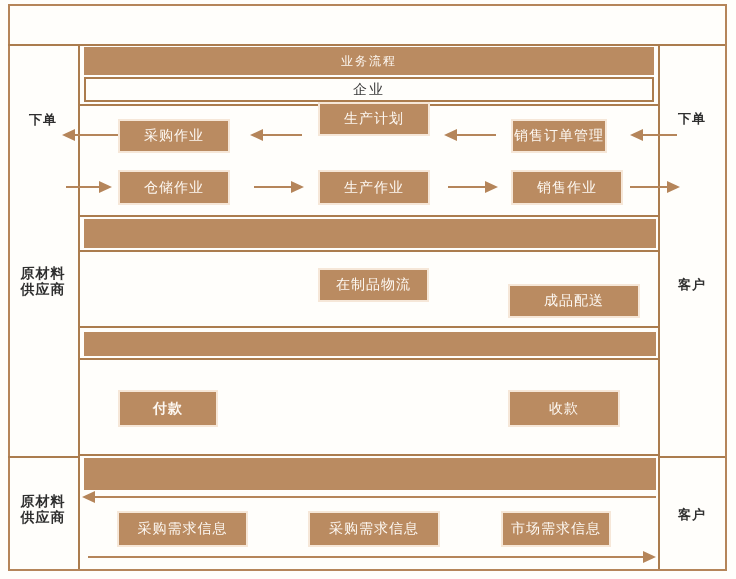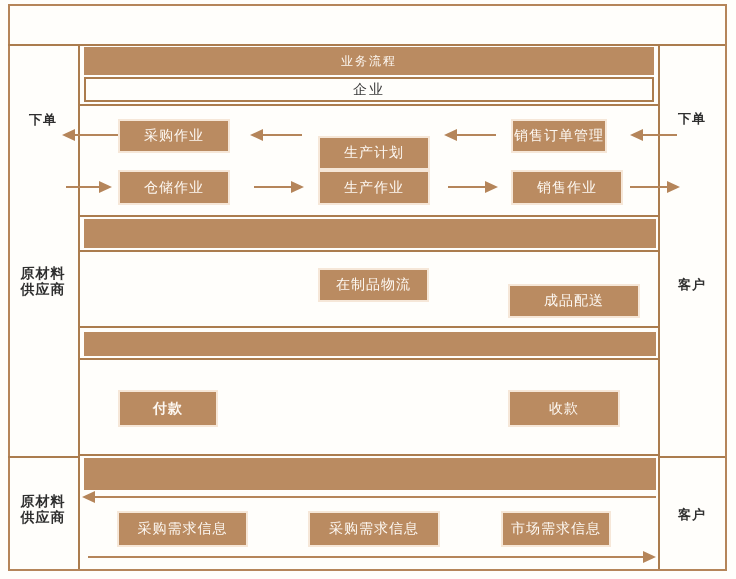--- a/index.html
+++ b/index.html
@@ -66,21 +66,21 @@
     <div>供应商</div>
   </div>
   <div class="abs side-label" style="left:658px;top:277px;width:68px;">客户</div>
   <div class="abs side-label" style="left:8px;top:493px;width:70px;font-size:14px;">
     <div>原材料</div>
     <div>供应商</div>
   </div>
   <div class="abs side-label" style="left:658px;top:507px;width:68px;">客户</div>
 
   <div class="abs pbox" style="left:118px;top:119px;width:112px;height:34px;">采购作业</div>
-  <div class="abs pbox" style="left:318px;top:136px;width:112px;height:34px;">生产计划</div>
+  <div class="abs pbox" style="left:318px;top:102px;width:112px;height:34px;">生产计划</div>
   <div class="abs pbox" style="left:511px;top:119px;width:96px;height:34px;">销售订单管理</div>
 
   <div class="abs head-left" style="left:62px;top:129px;"></div>
   <div class="abs aline" style="left:74px;top:134px;width:44px;"></div>
   <div class="abs head-left" style="left:250px;top:129px;"></div>
   <div class="abs aline" style="left:262px;top:134px;width:40px;"></div>
   <div class="abs head-left" style="left:444px;top:129px;"></div>
   <div class="abs aline" style="left:456px;top:134px;width:40px;"></div>
   <div class="abs head-left" style="left:630px;top:129px;"></div>
   <div class="abs aline" style="left:642px;top:134px;width:35px;"></div>

